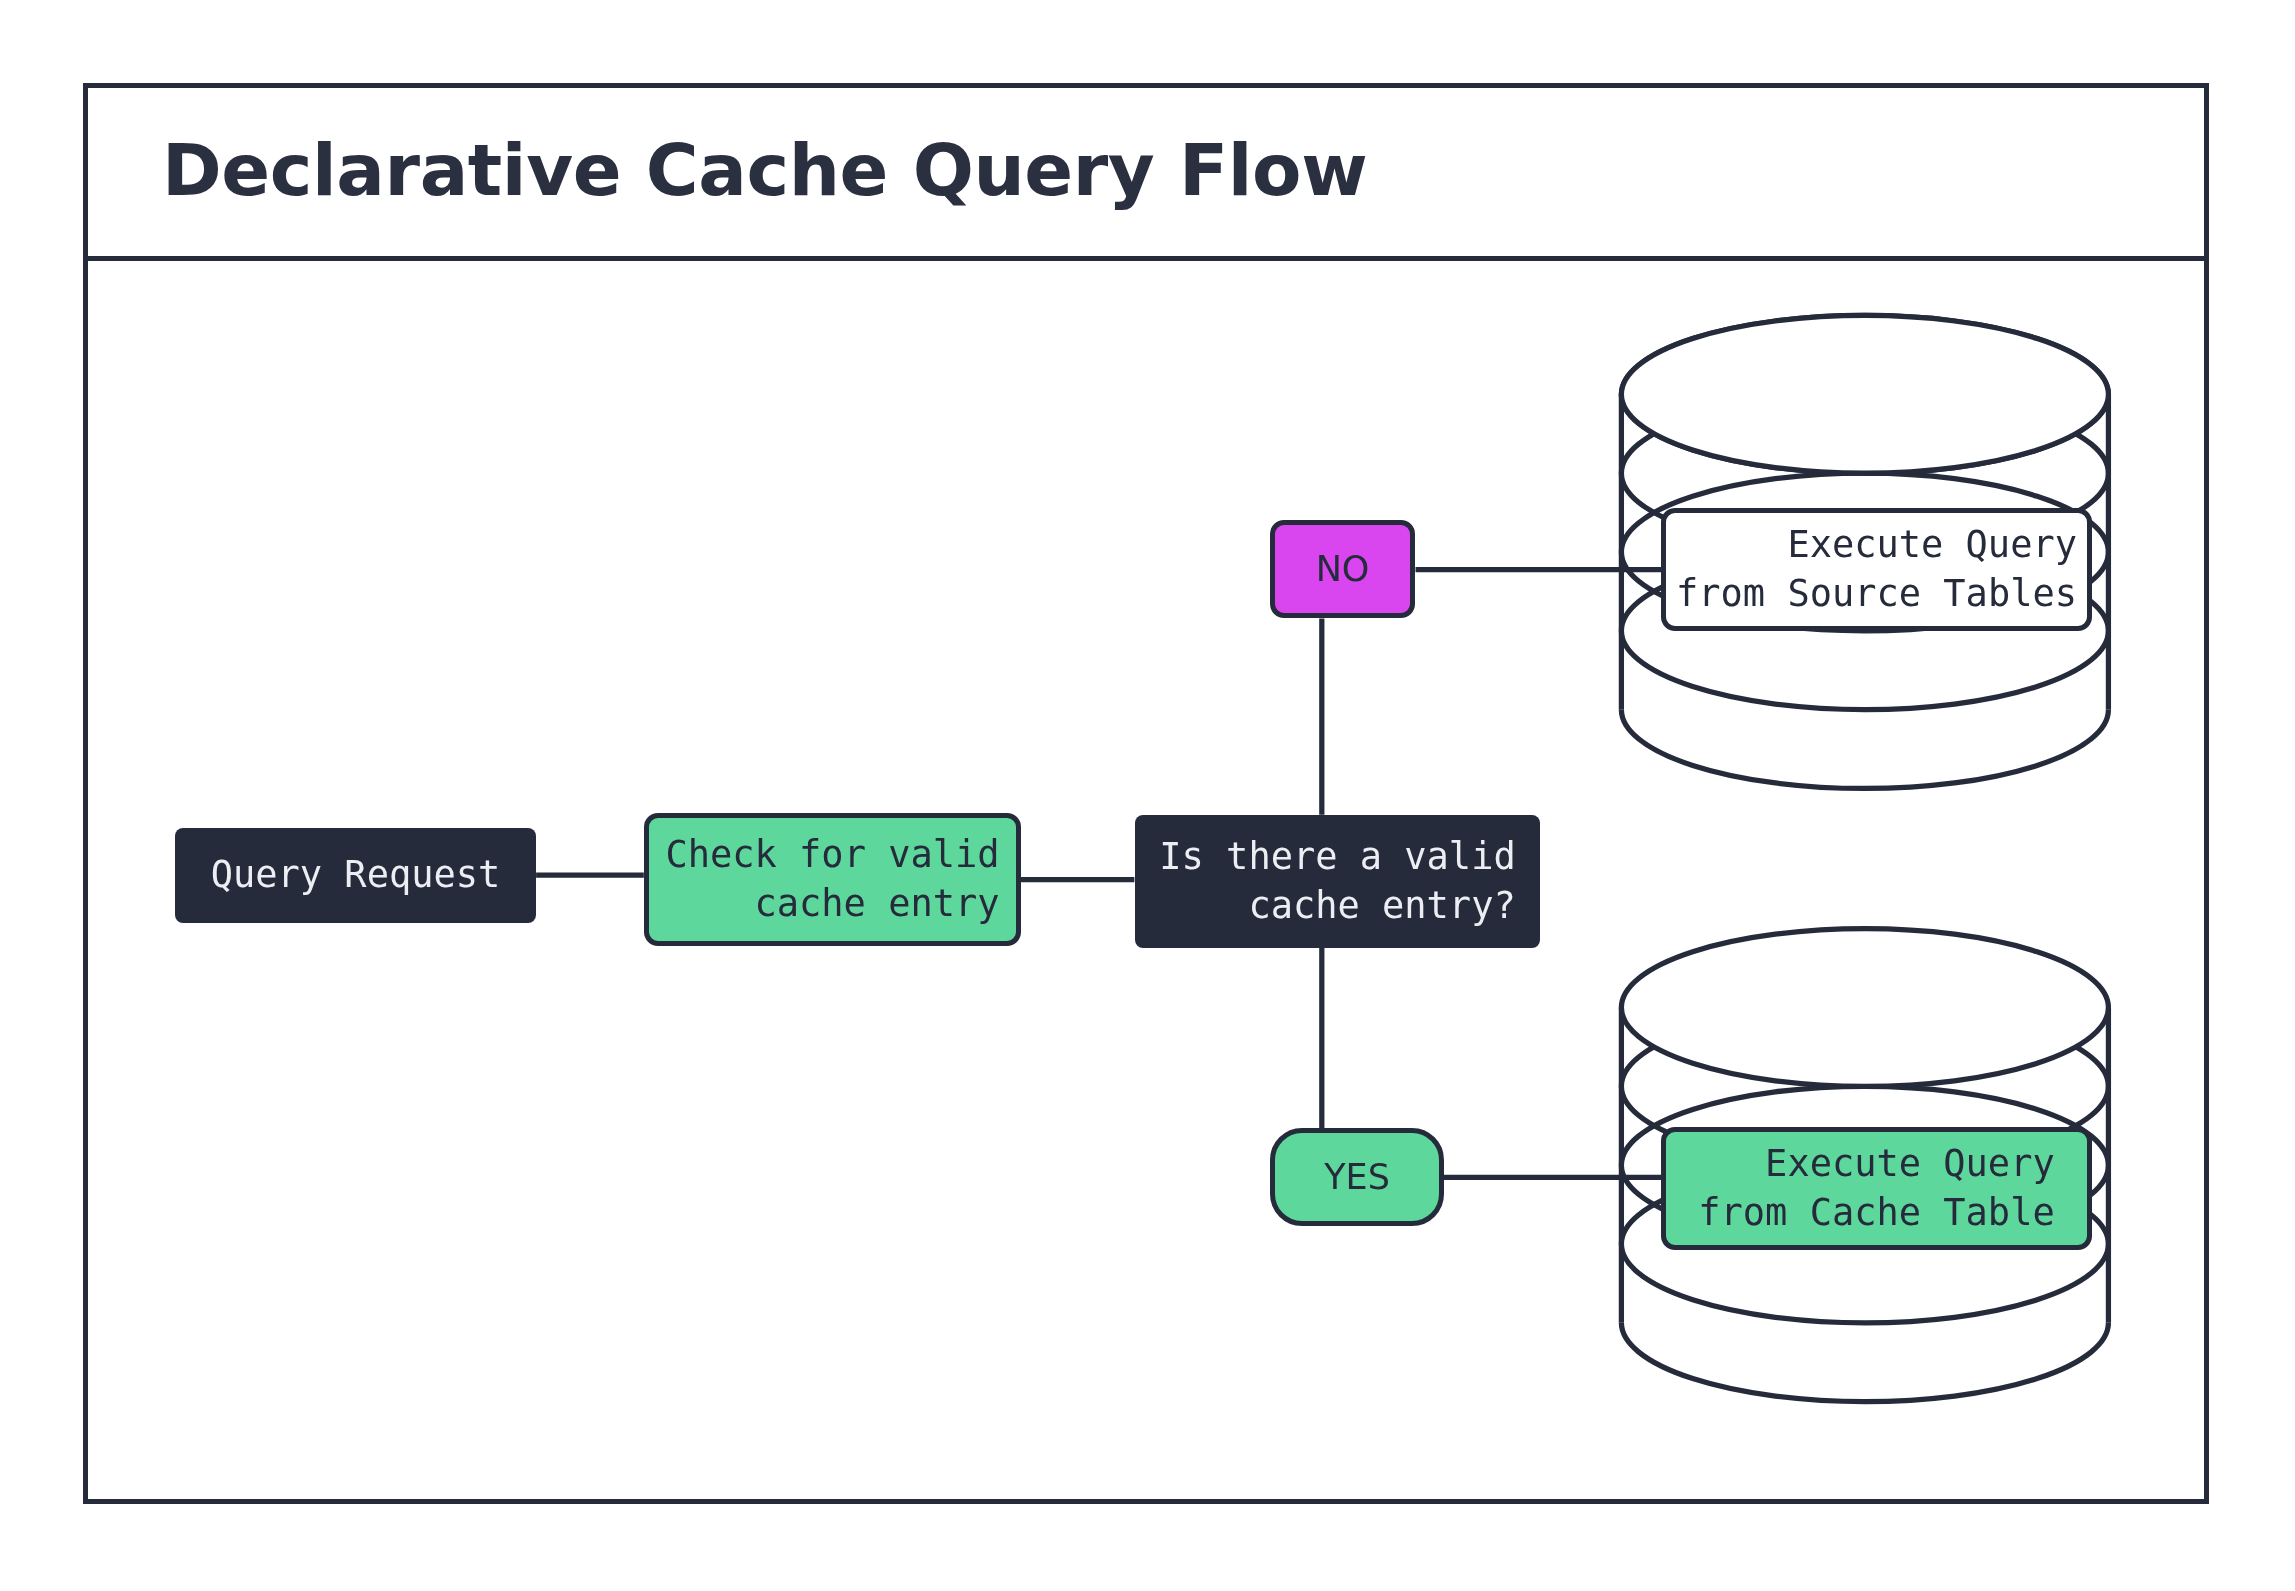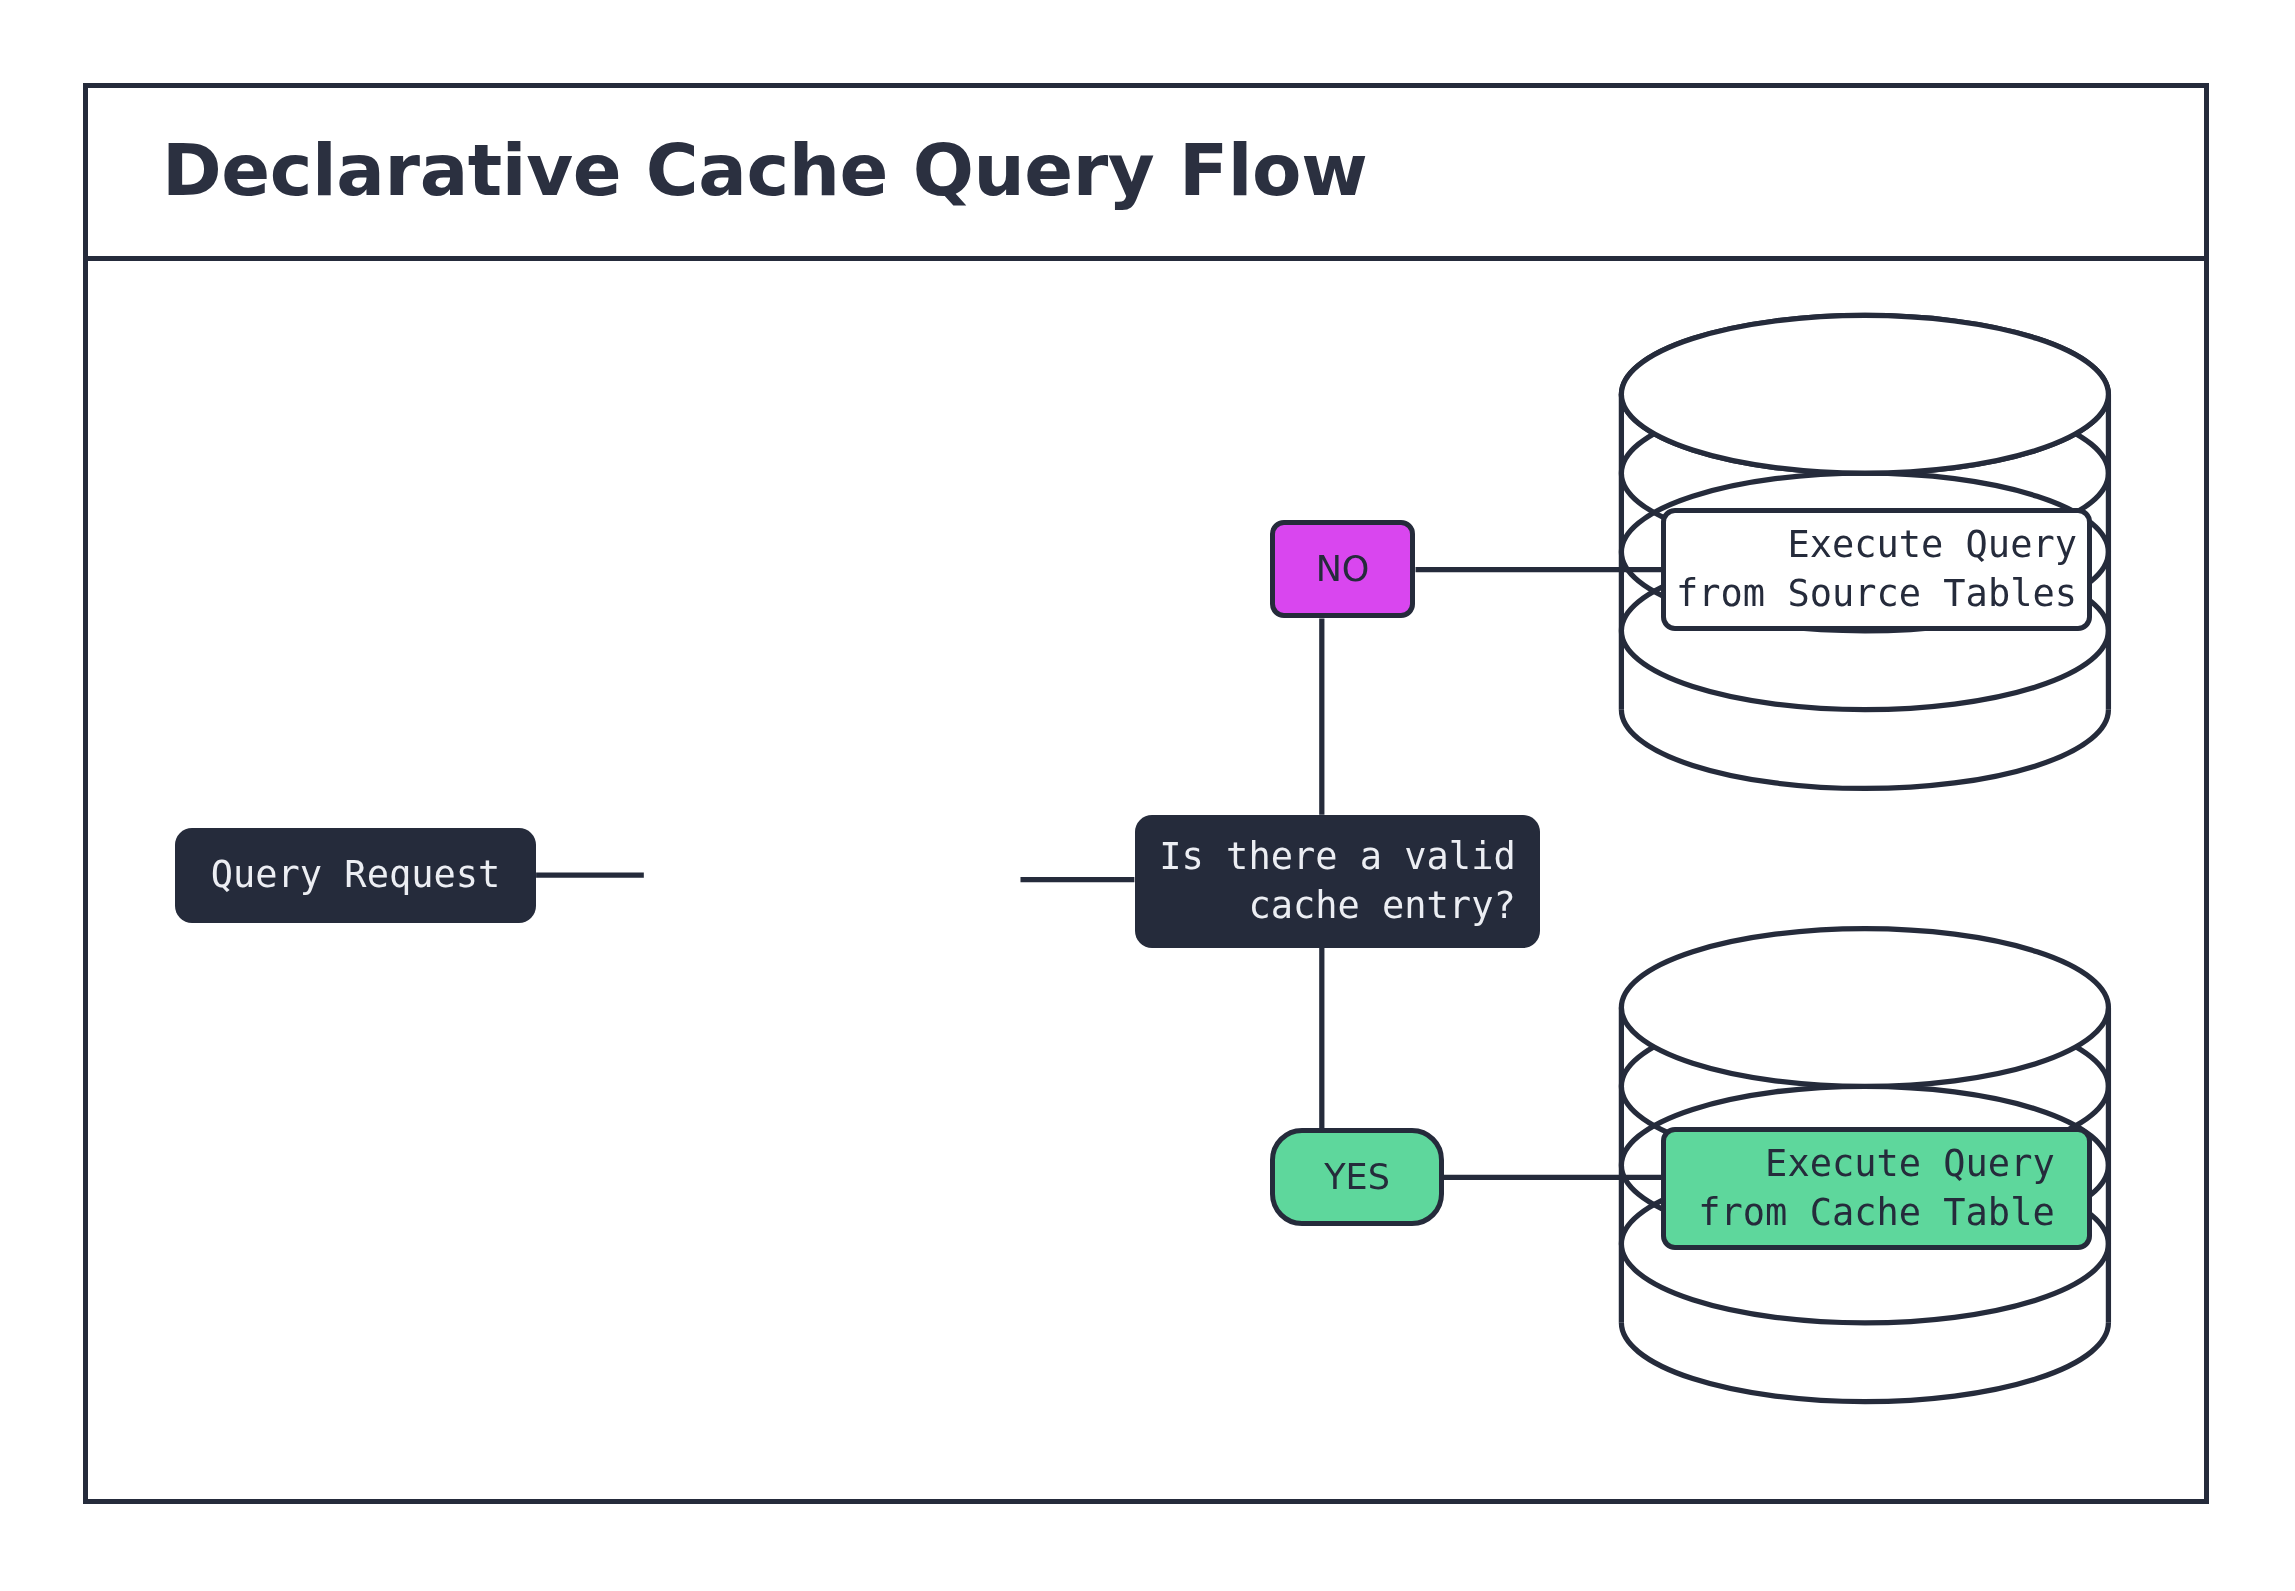--- a/index.html
+++ b/index.html
@@ -65,21 +65,21 @@
     align-items: center;
     justify-content: center;
     text-align: right;
     font-family: "DejaVu Sans Mono", monospace;
     white-space: pre-line;
     line-height: 1.32;
   }
   .node-dark {
     background: #252b3b;
     color: #eceef3;
-    border-radius: 17px;
+    border-radius: 8px;
     font-size: 37px;
   }
   .node-green {
     background: #5ed79c;
     color: #252b3b;
     border: 5.3px solid #252b3b;
     border-radius: 14px;
     font-size: 37px;
   }
   .node-white {
@@ -165,20 +165,22 @@
         <ellipse cx="2129" cy="1330" rx="278" ry="90"></ellipse>
         <ellipse cx="2129" cy="1240" rx="278" ry="90"></ellipse>
         <ellipse cx="2129" cy="1150" rx="278" ry="90" fill="#ffffff"></ellipse>
       </g>
 
     </g>
   </svg>
 
   <div class="node node-dark" id="node-query-request">Query Request</div>
 
+  <div class="node node-green" id="node-check-cache">Check for valid
+cache entry</div>
 
   <div class="node node-dark" id="node-decision">Is there a valid
 cache entry?</div>
 
   <div class="node node-white" id="node-exec-source">Execute Query
 from Source Tables</div>
 
   <div class="node node-green" id="node-exec-cache">Execute Query
 from Cache Table</div>
 

